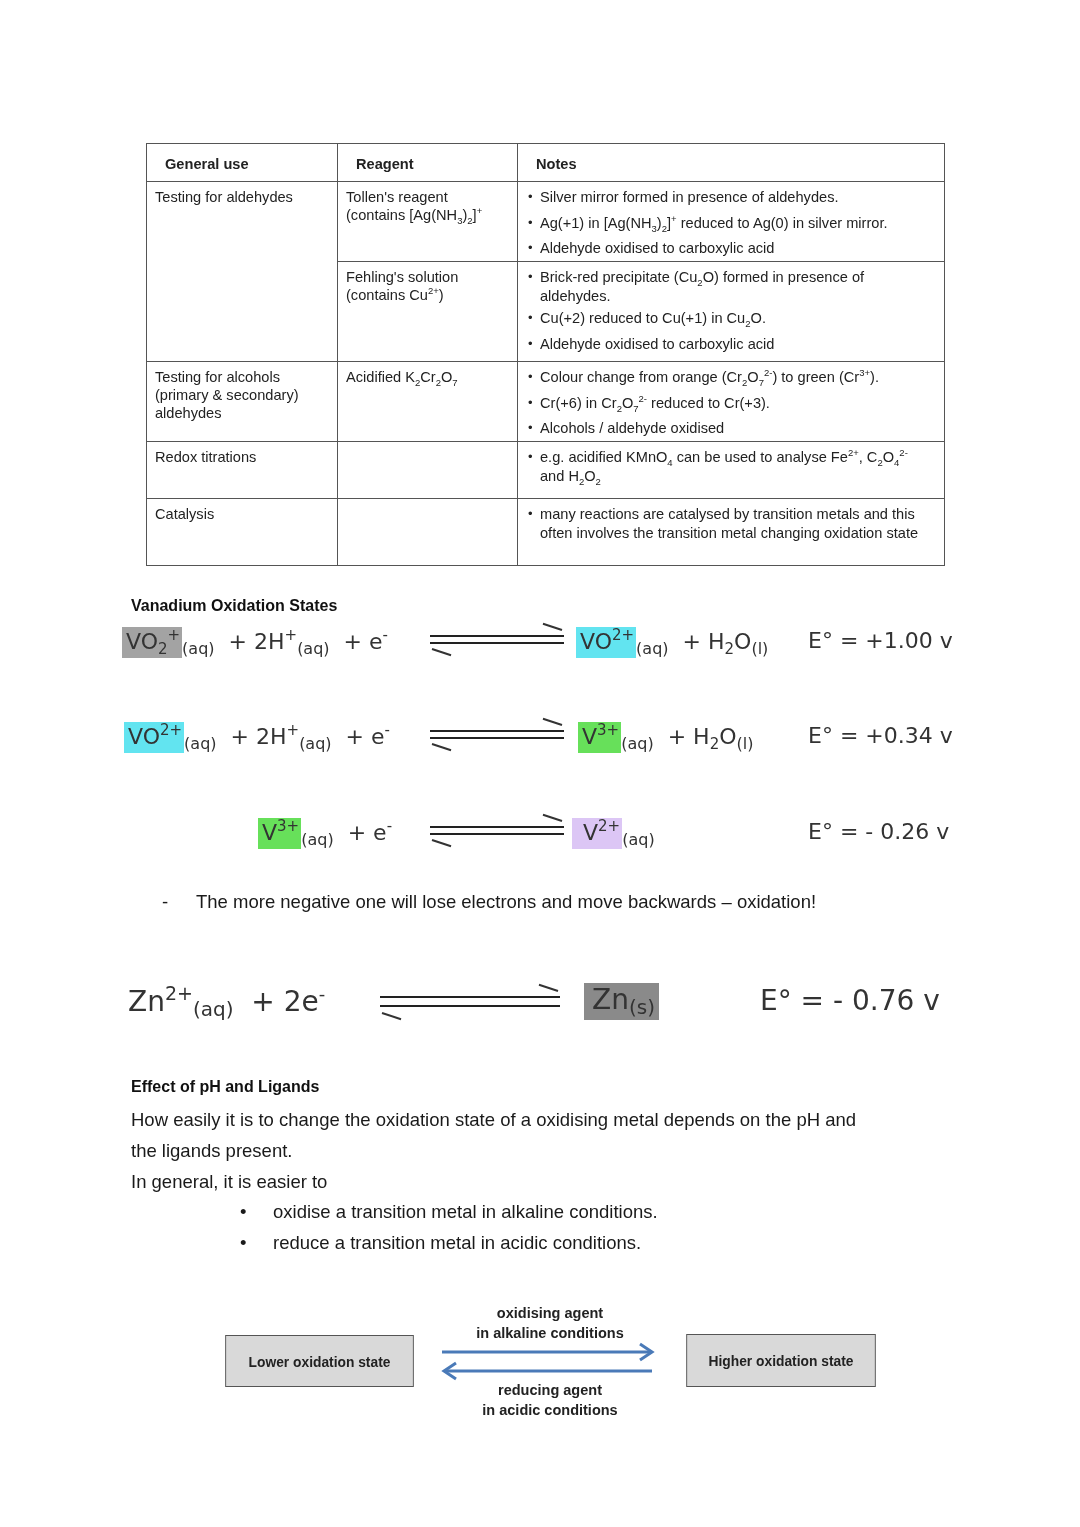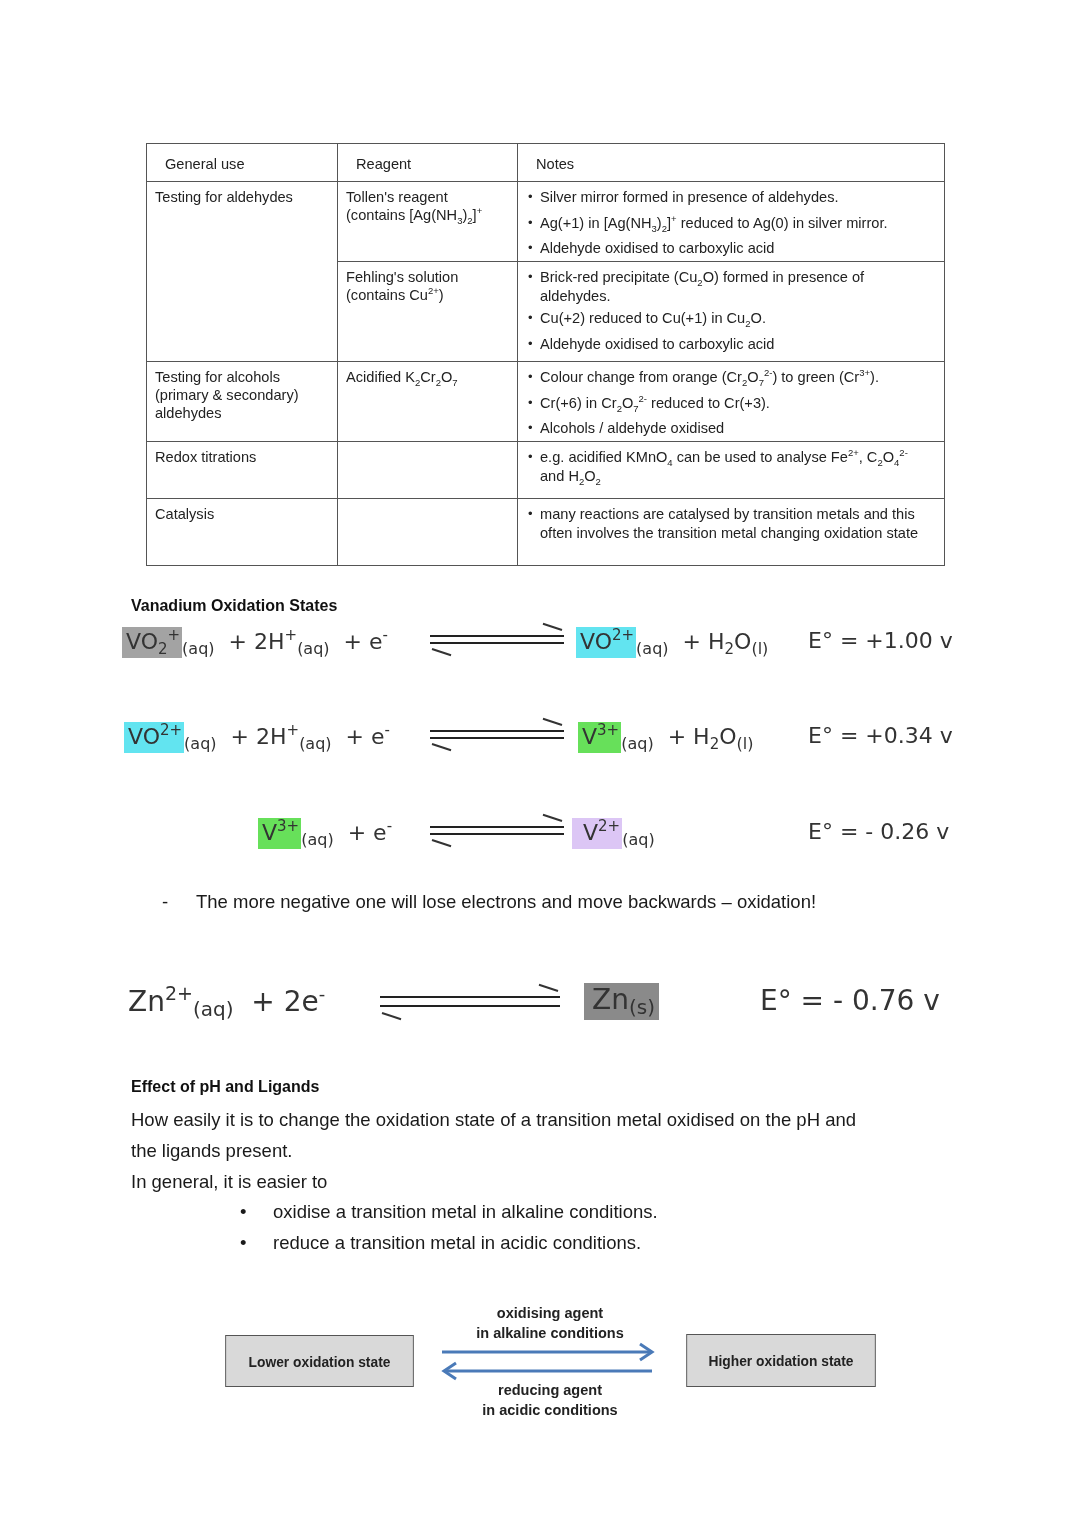--- a/index.html
+++ b/index.html
@@ -7,21 +7,21 @@
   .abs { position:absolute; }
 
   
   table.ref {
     position:absolute; left:146px; top:143px; width:799px;
     border-collapse:collapse; font-family:"Liberation Sans", sans-serif; font-size:14.6px; color:#222;
   }
   table.ref td, table.ref th {
     border:1.3px solid #555; vertical-align:top; padding:0 8px; text-align:left; line-height:18px;
   }
-  table.ref th { font-weight:normal; height:35px; vertical-align:middle; padding-top:2px;padding-left:18px; }
+  table.ref th { font-weight:bold; height:35px; vertical-align:middle; padding-top:2px;padding-left:18px; }
   table.ref col.c1 { width:191px; }
   table.ref col.c2 { width:180px; }
   .cell-pad { padding-top:6px !important; }
   ul.notes { list-style:none; margin:0; padding:0; }
   ul.notes li { position:relative; padding-left:14px; margin:0 0 7px 0; line-height:18.5px; }
   ul.notes li:before { content:"\2022"; position:absolute; left:2px; top:0; font-size:13px; }
   sub, sup { font-size:9.5px; line-height:0; }
 
   
   .cal { font-family:"Liberation Sans", sans-serif; }
@@ -197,21 +197,21 @@
     <div class="h1"></div>
     <div class="h2" style="top:22px"></div>
   </div>
 <div class="abs eq" style="left:584px; top:983px; font-size:28px;">
   <span class="hl hl-gray" style="padding:0 4px 4px 8px;"><span>Zn</span><span class="st" style="font-size:20px;">(s)</span></span>
 </div>
 <div class="abs eq" style="left:760px; top:984px; font-size:28px;"><span>E°</span> <span>=</span> <span>- 0.76 v</span></div>
 
 <div class="abs cal heading" style="left:131px; top:1078px;">Effect of pH and Ligands</div>
 <div class="abs cal body-text" style="left:131px; top:1104px; width:820px;">
-  <div>How easily it is to change the oxidation state of a transition metal oxidised on the pH and</div>
+  <div>How easily it is to change the oxidation state of a oxidising metal depends on the pH and</div>
   <div>the ligands present.</div>
   <div>In general, it is easier to</div>
 </div>
 <div class="abs cal body-text" style="left:240px; top:1196px;">
   <div><span style="display:inline-block;width:33px;">•</span><span>oxidise a transition metal in alkaline conditions.</span></div>
   <div><span style="display:inline-block;width:33px;">•</span><span>reduce a transition metal in acidic conditions.</span></div>
 </div>
 
 <div class="statebox" style="left:217px; top:1335px; width:203px; height:50px;">Lower oxidation state</div>
 <div class="statebox" style="left:678px; top:1334px; width:204px; height:51px;">Higher oxidation state</div>

